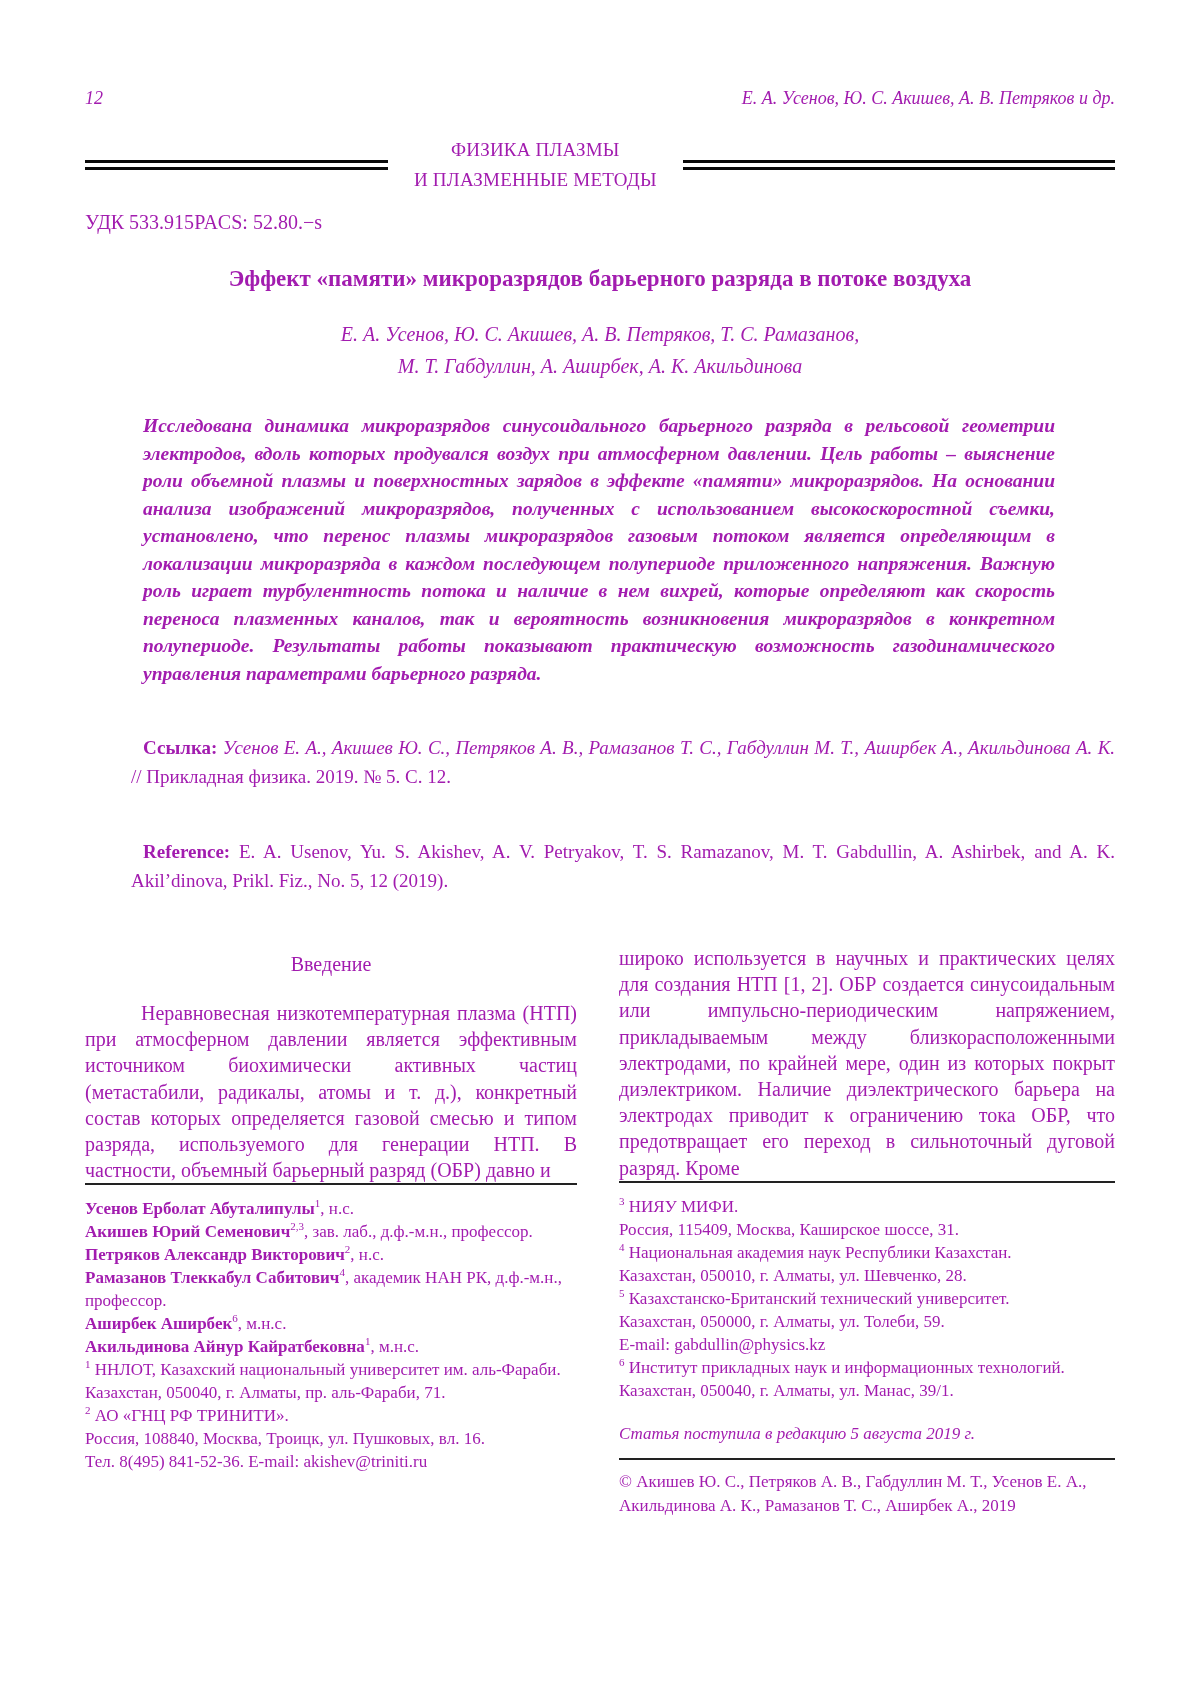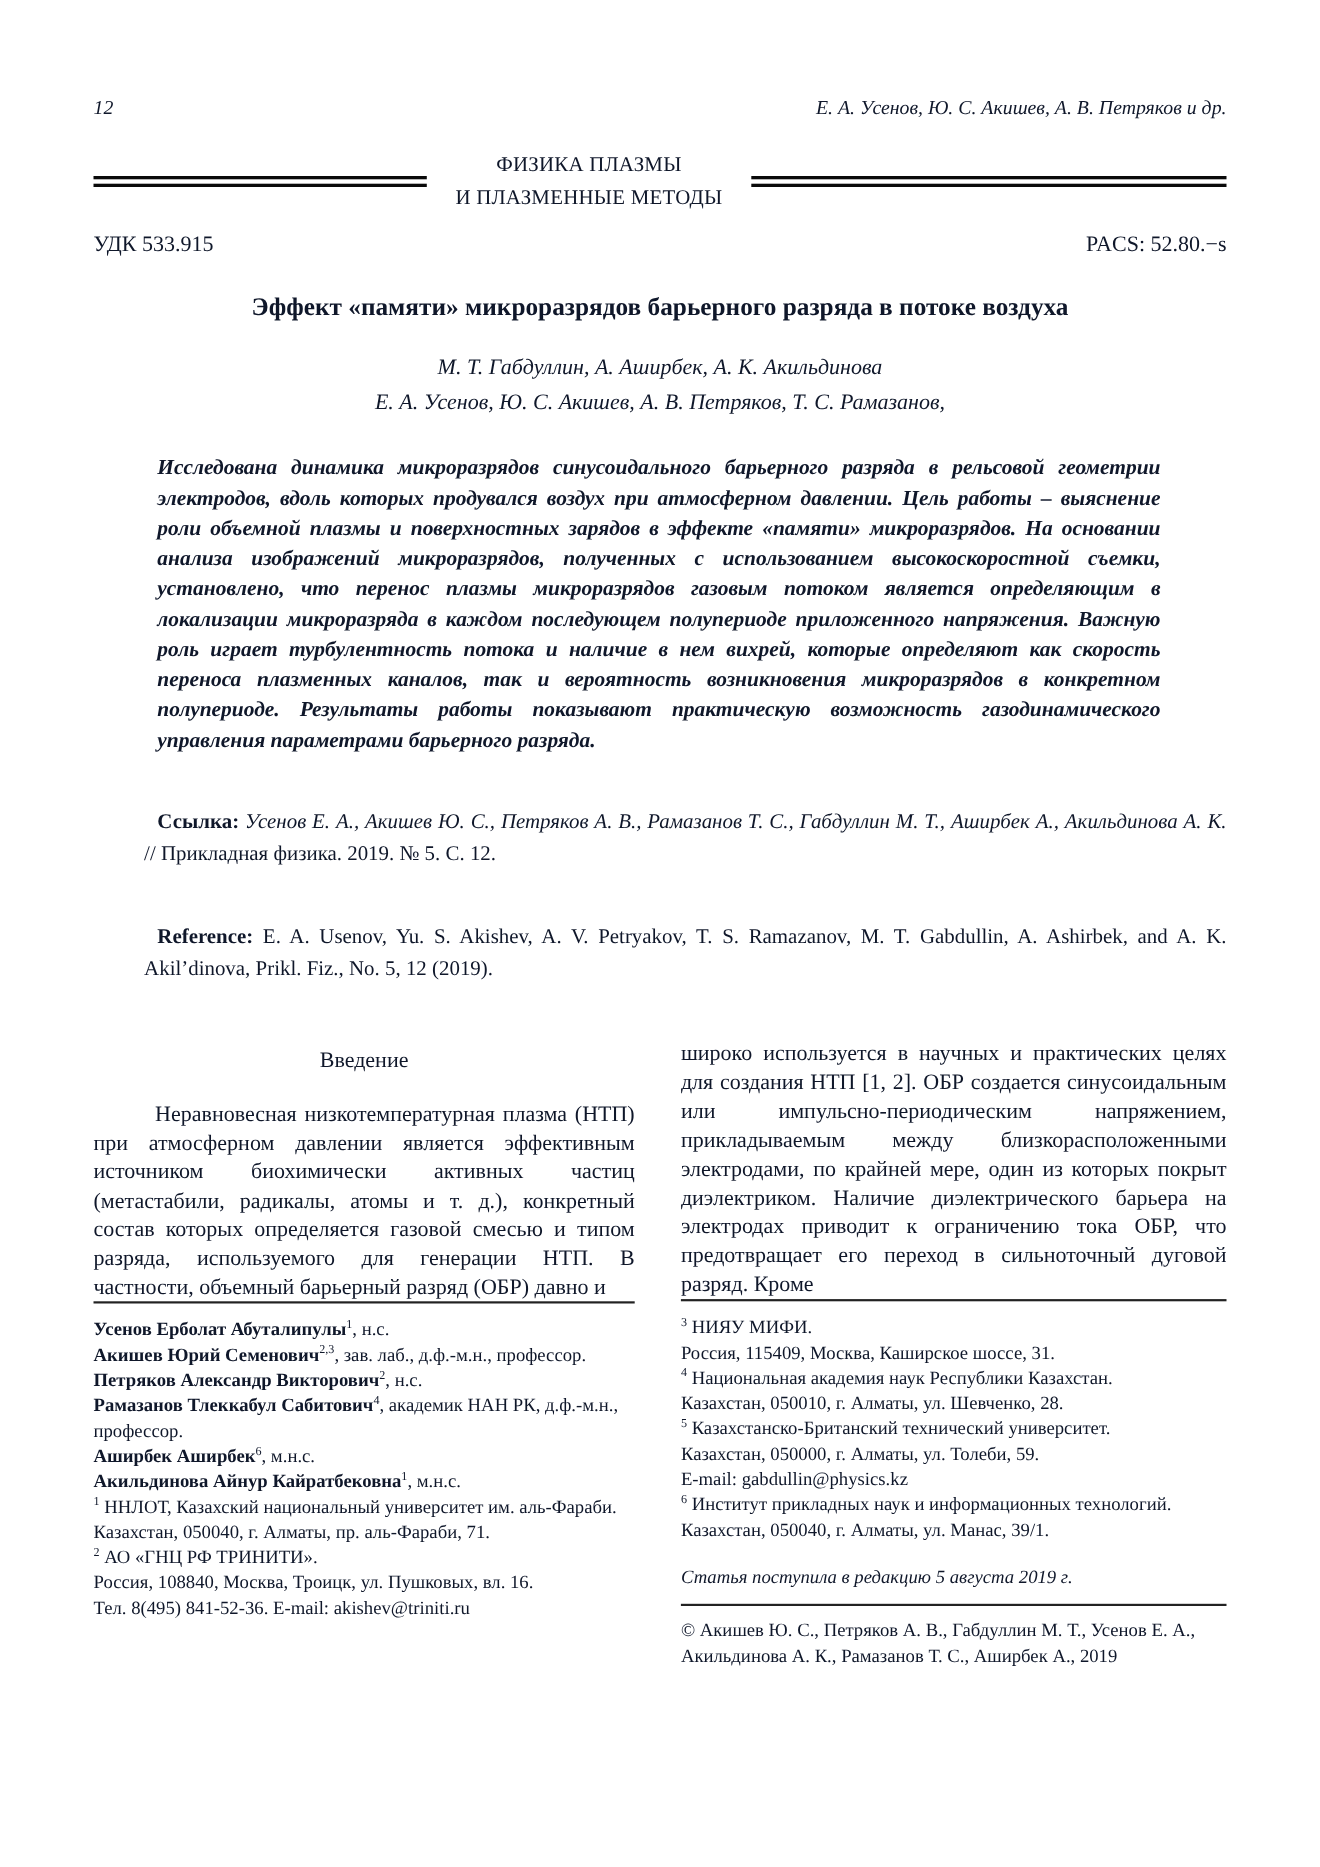--- a/index.html
+++ b/index.html
@@ -1,38 +1,38 @@
 <!DOCTYPE html>
 <html lang="ru"><head>
 <meta charset="utf-8">
 <style>
   html,body{margin:0;padding:0;background:#e8e8e8;}
   .page{
     position:relative;
     width:1200px;height:1697px;
     margin:0 auto;
     background:#ffffff;
-    color:#0f172a;
+    color:#a21caf;
     font-family:"Liberation Serif","DejaVu Serif",serif;
     box-sizing:border-box;
     padding:88px 85px 0 85px;
     overflow:hidden;
   }
   
   .runhead{display:flex;justify-content:space-between;font-style:italic;font-size:18px;}
   
   .banner{display:flex;align-items:center;margin-top:26px;}
   .rule-double{height:4px;border-top:3px solid #0a0a0a;border-bottom:3px solid #0a0a0a;}
   .rule-left{width:303px;}
   .rule-right{flex:1;}
   .banner-text{
     text-align:center;font-size:19px;line-height:30px;
     padding:0 26px;white-space:nowrap;letter-spacing:0.2px;
   }
-  .codes{display:flex;justify-content:space-between;font-size:20px;margin-top:16px;}
+  .codes{display:flex;font-size:20px;margin-top:16px;}
   
   .title{margin-top:32px;text-align:center;font-size:23px;font-weight:bold;}
   .authors{margin-top:26px;text-align:center;font-style:italic;font-size:20px;line-height:32px;}
   
   .abstract{
     margin:30px 60px 0 58px;
     font-weight:bold;font-style:italic;
     font-size:19.5px;line-height:27.5px;
     text-align:justify;
   }
@@ -80,22 +80,22 @@
   </div>
 
   <div class="codes">
     <span>УДК 533.915</span>
     <span>PACS: 52.80.−s</span>
   </div>
 
   <div class="title">Эффект «памяти» микроразрядов барьерного разряда в потоке воздуха</div>
 
   <div class="authors">
+    <div>Е. А. Усенов, Ю. С. Акишев, А. В. Петряков, Т. С. Рамазанов,</div>
     <div>М. Т. Габдуллин, А. Аширбек, А. К. Акильдинова</div>
-    <div>Е. А. Усенов, Ю. С. Акишев, А. В. Петряков, Т. С. Рамазанов,</div>
   </div>
 
   <div class="abstract">Исследована динамика микроразрядов синусоидального барьерного разряда в рельсовой геометрии электродов, вдоль которых продувался воздух при атмосферном давлении. Цель работы – выяснение роли объемной плазмы и поверхностных зарядов в эффекте «памяти» микроразрядов. На основании анализа изображений микроразрядов, полученных с использованием высокоскоростной съемки, установлено, что перенос плазмы микроразрядов газовым потоком является определяющим в локализации микроразряда в каждом последующем полупериоде приложенного напряжения. Важную роль играет турбулентность потока и наличие в нем вихрей, которые определяют как скорость переноса плазменных каналов, так и вероятность возникновения микроразрядов в конкретном полупериоде. Результаты работы показывают практическую возможность газодинамического управления параметрами барьерного разряда.</div>
 
 
   <div class="cite"><span class="lbl">Ссылка:</span><span class="it"> Усенов Е. А., Акишев Ю. С., Петряков А. В., Рамазанов Т. С., Габдуллин М. Т., Аширбек А., Акильдинова А. К.</span><span> // Прикладная физика. 2019. № 5. С. 12.</span></div>
 
   <div class="cite"><span class="lbl">Reference:</span><span> E. A. Usenov, Yu. S. Akishev, A. V. Petryakov, T. S. Ramazanov, M. T. Gabdullin, A. Ashirbek, and A. K. Akil’dinova, Prikl. Fiz., No. 5, 12 (2019).</span></div>
 
   <div class="columns">

